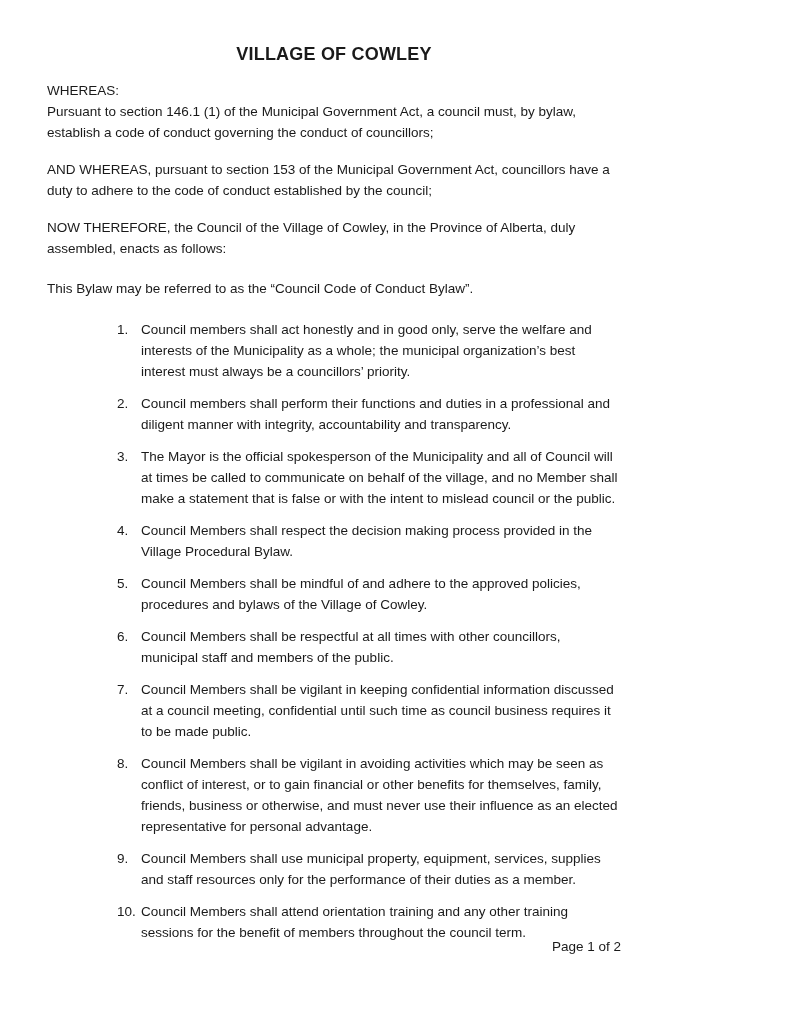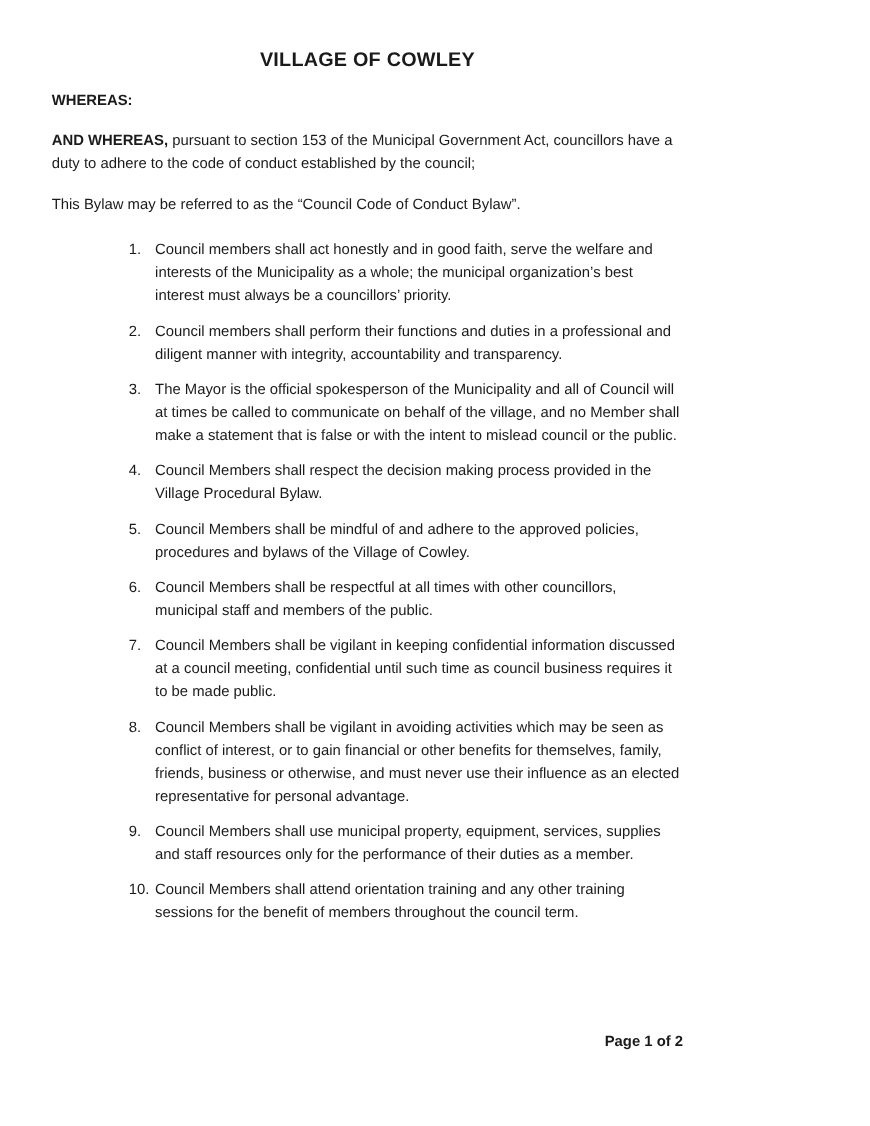--- a/index.html
+++ b/index.html
@@ -36,21 +36,21 @@
     text-align: center;
     font-size: 13.5px;
     font-weight: bold;
     margin-bottom: 25px;
   }
   .para {
     font-size: 13.5px;
     line-height: 21px;
     margin-bottom: 16px;
   }
-  .para .lead { font-weight: bold; }
+  .para .lead { font-weight: normal; }
   .para.now-therefore { margin-bottom: 19px; }
   .para.referral { margin-bottom: 20px; }
   .numbered-list {
     padding-left: 70px;
     margin-top: 2px;
   }
   .list-item {
     display: flex;
     font-size: 13.5px;
     line-height: 21px;
@@ -59,46 +59,50 @@
   .list-item .num {
     flex: 0 0 24px;
     font-weight: normal;
   }
   .list-item .item-text { flex: 1; }
   .page-footer {
     position: absolute;
     top: 939px;
     right: 46px;
     font-size: 13.5px;
-    font-weight: bold;
+    font-weight: normal;
   }
 </style>
 </head>
 <body>
 
 <div class="page">
 
   <div class="doc-title">VILLAGE OF COWLEY</div>
 
   <div class="para">
     <span class="lead">WHEREAS:</span><br>
+    <span>Pursuant to section 146.1 (1) of the Municipal Government Act, a council must, by bylaw, establish a code of conduct governing the conduct of councillors;</span>
   </div>
 
   <div class="para">
     <span class="lead">AND WHEREAS,</span><span> pursuant to section 153 of the Municipal Government Act, councillors have a duty to adhere to the code of conduct established by the council;</span>
   </div>
 
 
+  <div class="para now-therefore">
+    <span class="lead">NOW THEREFORE,</span><span> the Council of the Village of Cowley, in the Province of Alberta, duly assembled, enacts as follows:</span>
+  </div>
 
   <div class="para referral">This Bylaw may be referred to as the “Council Code of Conduct Bylaw”.</div>
 
   <div class="numbered-list">
     <div class="list-item">
       <span class="num">1.</span>
-      <span class="item-text">Council members shall act honestly and in good faith, serve the welfare and interests of the Municipality as a whole; the municipal organization’s best interest must always be a councillors’ priority.</span>
+      <span class="item-text">Council members shall act honestly and in good only, serve the welfare and interests of the Municipality as a whole; the municipal organization’s best interest must always be a councillors’ priority.</span>
     </div>
     <div class="list-item">
       <span class="num">2.</span>
       <span class="item-text">Council members shall perform their functions and duties in a professional and diligent manner with integrity, accountability and transparency.</span>
     </div>
     <div class="list-item">
       <span class="num">3.</span>
       <span class="item-text">The Mayor is the official spokesperson of the Municipality and all of Council will at times be called to communicate on behalf of the village, and no Member shall make a statement that is false or with the intent to mislead council or the public.</span>
     </div>
     <div class="list-item">

